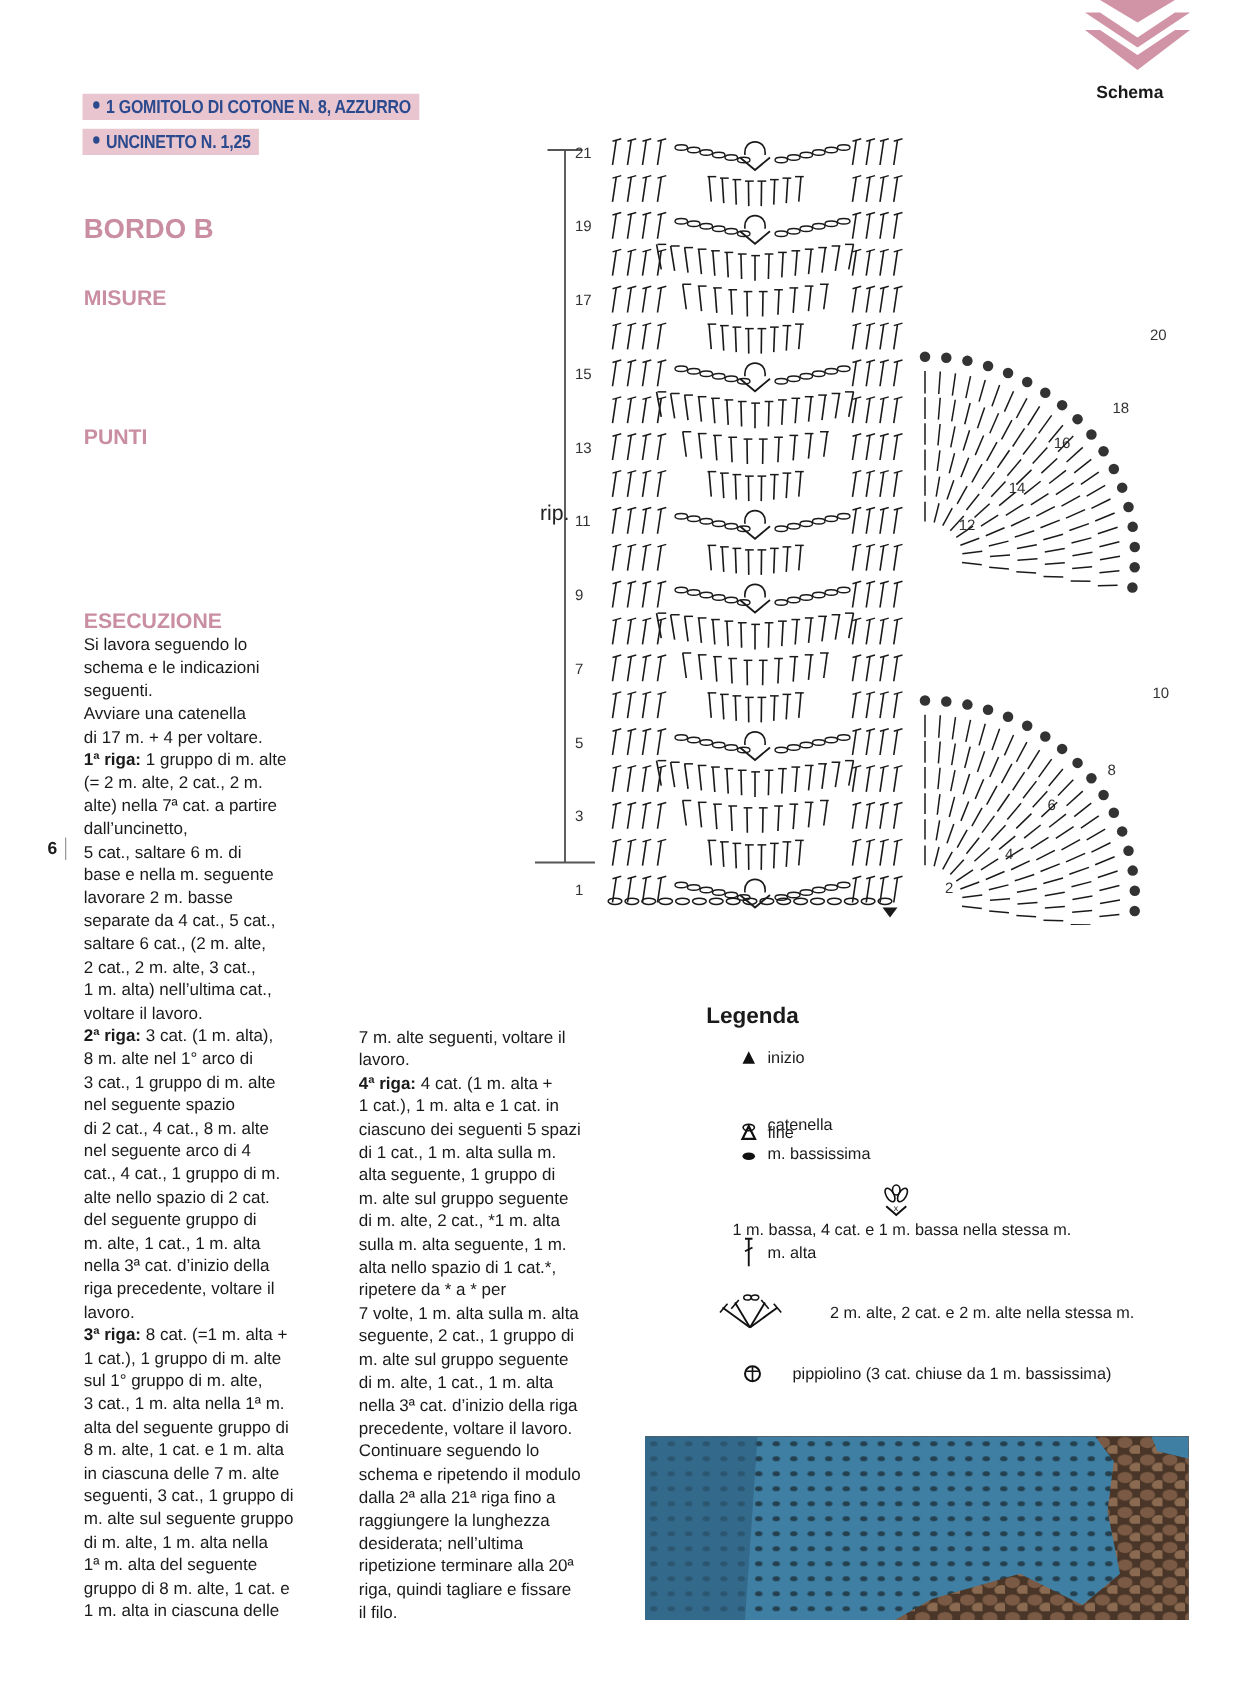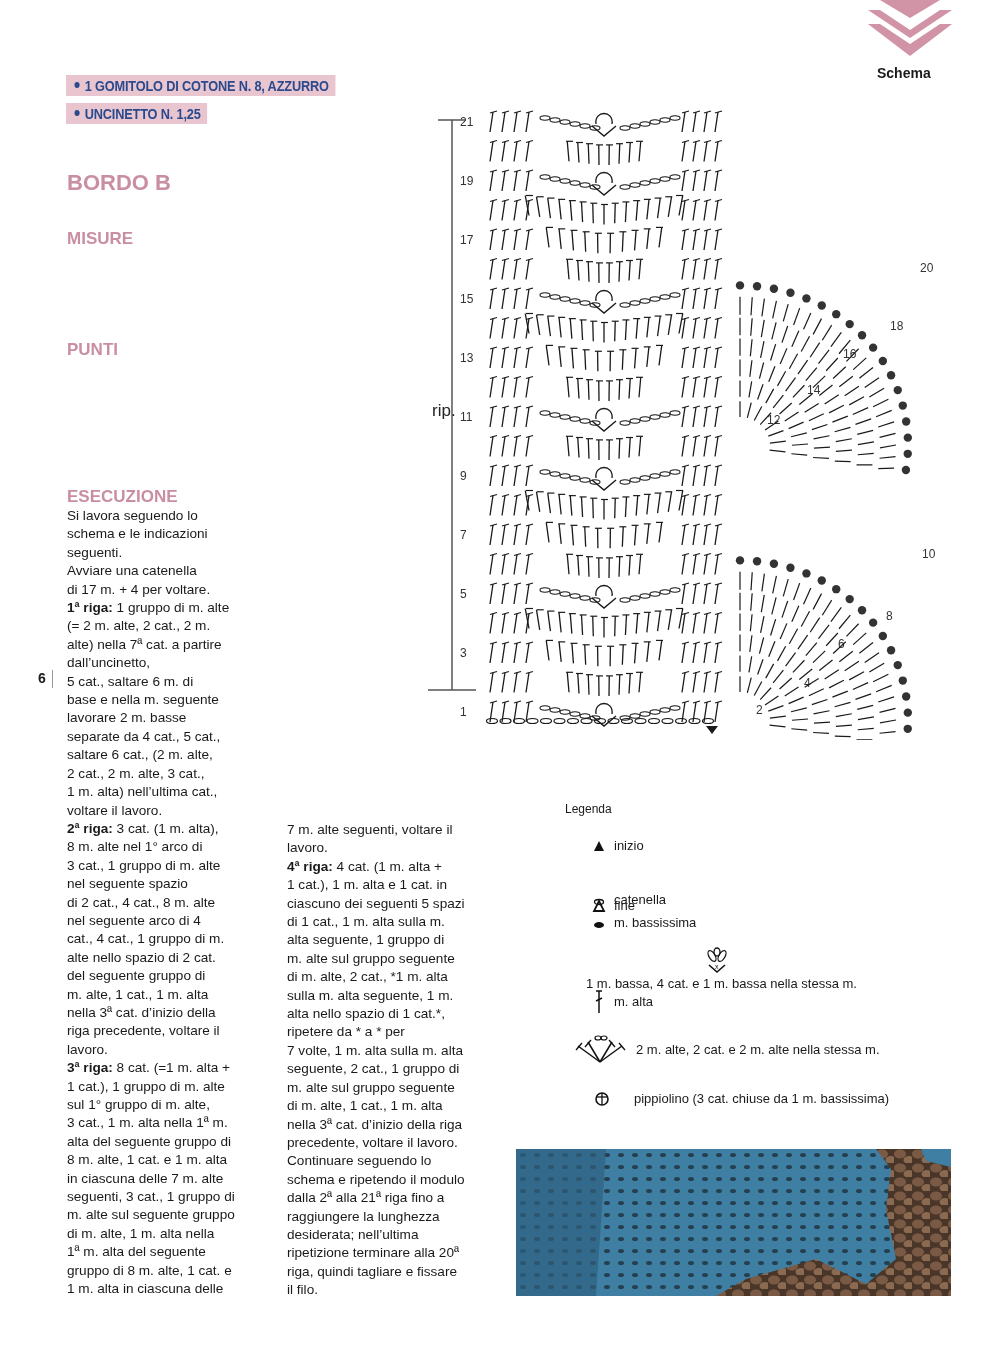--- a/index.html
+++ b/index.html
@@ -11,21 +11,21 @@
   .h2 { color:#c98ea2; font-weight:bold; font-size:17px; line-height:20px; }
   .body { font-size:13.6px; line-height:18.4px; color:#1a1a1a; }
   .body p { margin:0; }
   .col1 { left:67px; width:205px; }
   .col2 { left:287px; width:215px; }
   b { font-weight:bold; }
   .chev { position:absolute; left:868px; top:0; width:84px; height:58px; }
   .schema-label { left:877px; top:65px; font-weight:bold; font-size:14px; }
   .pagenum { left:38px; top:670px; font-weight:bold; font-size:14px; }
   .pagebar { left:52px; top:670px; width:1px; height:18px; background:#999; }
-  .legend-title { left:565px; top:802px; font-weight:normal; font-size:12px; }
+  .legend-title { left:565px; top:802px; font-weight:bold; font-size:18px; }
   .leg-item { position:absolute; display:flex; align-items:center; font-size:13px; color:#1a1a1a; }
   .leg-icon { display:inline-flex; align-items:center; justify-content:center; margin-right:8px; }
   .photo { left:516px; top:1149px; width:435px; height:147px; overflow:hidden; background:#3a2c22; }
   .chart { left:420px; top:100px; width:540px; height:640px; }
   .rownum { font-size:12px; fill:#333; font-family:"Liberation Sans", sans-serif; }
 </style>
 </head>
 <body>
 
 <svg class="chev" viewBox="0 0 84 58">
@@ -1177,21 +1177,21 @@
   <span>1 m. bassa, 4 cat. e 1 m. bassa nella stessa m.</span>
 </div>
 <div class="leg-item" style="left:592px; top:988px;">
   <svg class="leg-icon" width="14" height="26">
     <line x1="7" y1="3" x2="7" y2="25" stroke="#111" stroke-width="1.5"></line>
     <line x1="4" y1="3" x2="10" y2="3" stroke="#111" stroke-width="1.5"></line>
     <line x1="4" y1="13" x2="10" y2="10" stroke="#111" stroke-width="1.5"></line>
   </svg>
   <span>m. alta</span>
 </div>
-<div class="leg-item" style="left:574px; top:1034px;">
+<div class="leg-item" style="left:574px; top:1034px;gap:28px;">
   <svg class="leg-icon" width="54" height="30">
     <ellipse cx="24" cy="4" rx="3" ry="2" fill="none" stroke="#111" stroke-width="1.2"></ellipse>
     <ellipse cx="30" cy="4" rx="3" ry="2" fill="none" stroke="#111" stroke-width="1.2"></ellipse>
     <line x1="26" y1="28" x2="4" y2="12" stroke="#111" stroke-width="1.5"></line>
     <line x1="26" y1="28" x2="14" y2="8" stroke="#111" stroke-width="1.5"></line>
     <line x1="26" y1="28" x2="38" y2="8" stroke="#111" stroke-width="1.5"></line>
     <line x1="26" y1="28" x2="48" y2="12" stroke="#111" stroke-width="1.5"></line>
     <line x1="2" y1="16" x2="8" y2="9" stroke="#111" stroke-width="1.3"></line>
     <line x1="11" y1="13" x2="17" y2="6" stroke="#111" stroke-width="1.3"></line>
     <line x1="35" y1="6" x2="41" y2="13" stroke="#111" stroke-width="1.3"></line>

